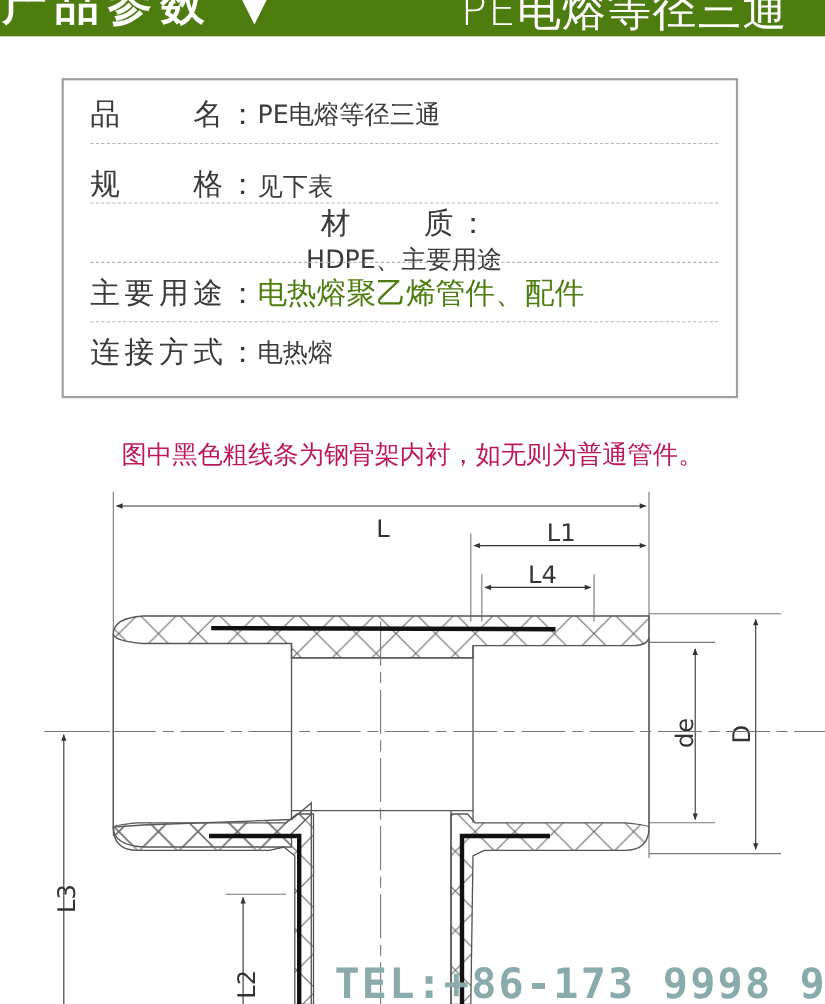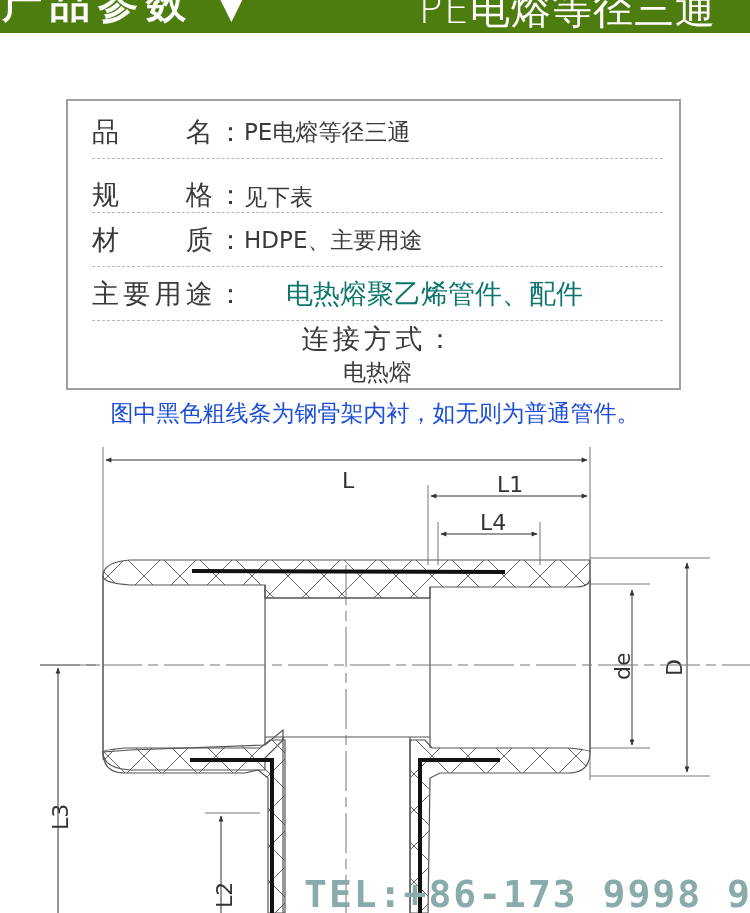--- a/index.html
+++ b/index.html
@@ -16,41 +16,41 @@
       position: absolute; left: 2px; top: -24px;
       font-size: 40px; font-weight: bold; color: #ffffff; letter-spacing: 8px;
       white-space: nowrap;
     }
     .header-right {
       position: absolute; right: 34px; top: -18px;
       font-size: 40px; color: #ffffff; white-space: nowrap; font-weight: 300;
       letter-spacing: 1px;
     }
     .spec-box {
-      position: absolute; left: 66px; top: 71px; width: 615px; height: 291px;
-      border: 2px solid #a0a0a0; box-sizing: border-box; margin-top: 28px;
+      position: absolute; left: 56px; top: 71px; width: 615px; height: 291px;
+      border: 2px solid #a0a0a0; box-sizing: border-box;
     }
     .spec-row {
       position: absolute; left: 24px; right: 16px; height: 54px;
       display: flex; align-items: center;
       color: #3a3a3a;
     }
     .spec-row .sep {
       position: absolute; left: 0; right: 0; bottom: 0; height: 0;
       border-bottom: 1px dashed #b8b8b8;
     }
     .spec-label {
       display: inline-block; width: 152px; font-size: 27px; white-space: nowrap;
       text-align-last: justify; letter-spacing: 0;
     }
     .spec-value { font-size: 23px; white-space: nowrap; margin-left: 0px; }
-    .spec-value.bold { font-size: 27px; font-weight: 500; color: #0f766e; }
+    .spec-value.bold { font-size: 27px; font-weight: 500; color: #4d7c0f; }
     .note {
       position: absolute; left: 0; width: 750px; top: 398px; text-align: center;
-      font-size: 23px; color: #1d4ed8; white-space: nowrap;
+      font-size: 23px; color: #be185d; white-space: nowrap;
     }
     .drawing { position: absolute; left: 0; top: 440px; width: 750px; height: 473px; }
     .tel {
       position: absolute; left: 304px; top: 872px;
       font-size: 38px; font-weight: bold; color: #8aabab; white-space: nowrap;
       letter-spacing: 2px; font-family: "DejaVu Sans Mono", "Liberation Mono", monospace;
     }
   </style>
 </head>
 <body>
@@ -64,31 +64,31 @@
   <div class="spec-row" style="top:4px;">
     <span class="spec-label">品　　名：</span>
     <span class="spec-value">PE电熔等径三通</span>
     <div class="sep"></div>
   </div>
   <div class="spec-row" style="top:58px;align-items:flex-end;">
     <span class="spec-label">规　　格：</span>
     <span class="spec-value">见下表</span>
     <div class="sep"></div>
   </div>
-  <div class="spec-row" style="top:112px;">
+  <div class="spec-row" style="top:112px;flex-direction:column;">
     <span class="spec-label">材　　质：</span>
     <span class="spec-value">HDPE、主要用途</span>
     <div class="sep"></div>
   </div>
-  <div class="spec-row" style="top:166px;gap:42px;">
+  <div class="spec-row" style="top:166px;">
     <span class="spec-label">主要用途：</span>
     <span class="spec-value bold">电热熔聚乙烯管件、配件</span>
     <div class="sep"></div>
   </div>
-  <div class="spec-row" style="top:220px;flex-direction:column;">
+  <div class="spec-row" style="top:220px;">
     <span class="spec-label">连接方式：</span>
     <span class="spec-value">电热熔</span>
   </div>
 </div>
 
 <div class="note">图中黑色粗线条为钢骨架内衬，如无则为普通管件。</div>
 
 <svg class="drawing" viewBox="0 440 750 473" xmlns="http://www.w3.org/2000/svg">
   <defs>
     <pattern id="hatch" patternUnits="userSpaceOnUse" width="36" height="36">

